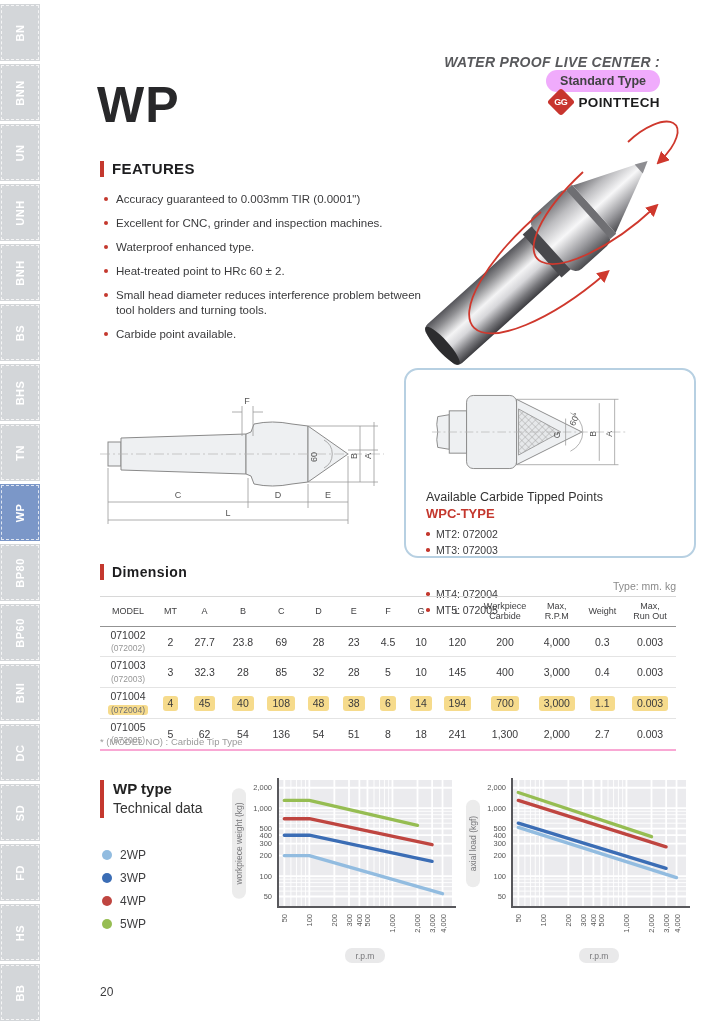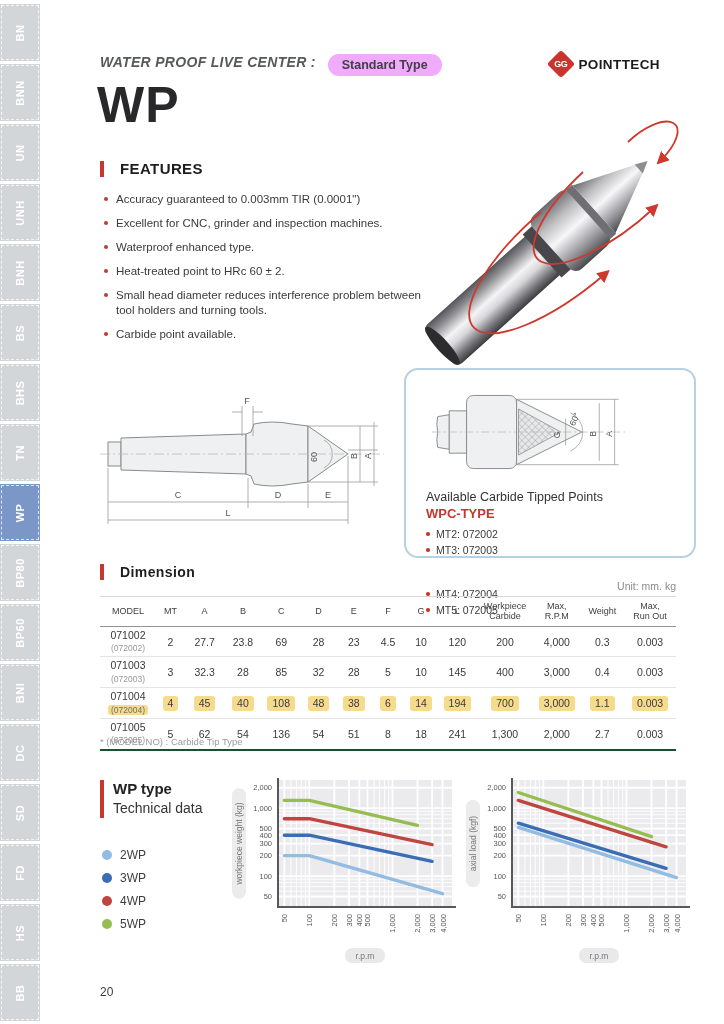--- a/index.html
+++ b/index.html
@@ -8,34 +8,34 @@
 
   
   .sidebar{position:absolute;left:0;top:0;bottom:0;width:40px;padding-top:4px;
     display:flex;flex-direction:column;gap:3px;}
   .tab{width:40px;height:57px;background:#d3d6d9;display:flex;align-items:center;justify-content:center;
     outline:1px dashed rgba(255,255,255,.75);outline-offset:-2px;cursor:pointer;}
   .tab span{transform:rotate(-90deg);color:#fff;font-weight:bold;font-size:11px;letter-spacing:.5px;white-space:nowrap;}
   .tab.active{background:#7b97c8;}
 
   
-  .header{position:absolute;left:100px;top:54px;width:560px;height:34px;display:flex;align-items:flex-start;}
+  .header{position:absolute;left:100px;top:54px;width:560px;height:34px;display:flex;align-items:flex-end;flex-direction:column;}
   .hd-title{font-size:14px;font-style:italic;font-weight:bold;color:#58595c;letter-spacing:.3px;}
   .badge{margin-left:12px;background:#f0abfc;color:#414143;font-size:12.5px;font-weight:600;
     padding:4px 14px;border-radius:14px;}
   .logo{margin-left:auto;display:flex;align-items:center;gap:7px;}
   .logo-diamond{width:20px;height:20px;background:#c8352e;transform:rotate(45deg);
     display:flex;align-items:center;justify-content:center;border-radius:3px;}
   .logo-diamond b{transform:rotate(-45deg);color:#fff;font-size:9px;letter-spacing:-.5px;}
   .brand{font-size:13.5px;font-weight:bold;color:#1c1c1d;letter-spacing:.4px;}
 
   .wp-code{position:absolute;left:97px;top:76px;font-size:50px;font-weight:800;color:#28282a;letter-spacing:1px;}
 
   
-  .sec-head{display:flex;align-items:center;gap:16px;}
+  .sec-head{display:flex;align-items:center;gap:8px;}
   .redbar{width:4px;height:16px;background:#c4382e;}
   .sec-head .txt{font-size:15px;font-weight:bold;color:#1d1d1f;letter-spacing:.4px;}
 
   
   .features{position:absolute;left:100px;top:160px;width:332px;}
   .features ul{list-style:none;margin:15px 0 0 4px;padding:0;}
   .features li{position:relative;padding-left:12px;font-size:11.5px;color:#3a3a3c;margin-bottom:9px;line-height:1.3;}
   .features li::before{content:"";position:absolute;left:0;top:5px;width:4px;height:4px;border-radius:50%;background:#c4382e;}
 
   
@@ -47,21 +47,21 @@
   .cb-sub{font-size:13px;font-weight:bold;color:#c4382e;margin-top:2px;}
   .cb-cols{display:flex;gap:28px;margin-top:7px;flex-direction:column;}
   .cb-item{position:relative;padding-left:10px;font-size:10.5px;color:#3a3a3c;margin-bottom:4px;}
   .cb-item::before{content:"";position:absolute;left:0;top:4px;width:3.5px;height:3.5px;border-radius:50%;background:#c4382e;}
 
   
   .dim-head{position:absolute;left:100px;top:564px;}
   .dim-head .txt{font-size:14px;}
   .unit{position:absolute;left:476px;top:580px;width:200px;text-align:right;font-size:10.5px;color:#8a8a8a;}
   .dim-table-wrap{position:absolute;left:100px;top:596px;width:576px;}
-  table.dim{width:576px;border-collapse:collapse;table-layout:fixed;border-top:1px solid #d8d8d8;border-bottom:2px solid #14532d;}
+  table.dim{width:576px;border-collapse:collapse;table-layout:fixed;border-top:1px solid #d8d8d8;border-bottom:2px solid #f9a8d4;}
   table.dim th{font-size:9px;font-weight:normal;color:#3f3f41;white-space:pre-line;line-height:1.15;
     padding:4px 0;border-bottom:1.5px solid #939393;text-align:center;}
   table.dim td{font-size:10.5px;color:#3a3a3c;text-align:center;padding:3px 0;height:26px;}
   table.dim tbody tr + tr td{border-top:1px solid #e4e4e4;}
   .model-main{font-size:10.5px;color:#3a3a3c;line-height:1.1;}
   .model-sub{font-size:8.5px;color:#979797;line-height:1.2;display:inline-block;padding:0 3px;border-radius:3px;}
   .val{display:inline-block;padding:1.5px 5px;border-radius:3px;}
   tr.hl .val{background:#f6db8c;}
   tr.hl .model-sub{background:#f6db8c;color:#6f6f71;}
   .footnote{position:absolute;left:100px;top:736px;font-size:9.5px;color:#9b9b9b;}
@@ -285,21 +285,21 @@
           <div class="cb-item">MT4: 072004</div>
           <div class="cb-item">MT5: 072005</div>
         </div>
       </div>
   </div>
 
   <div class="sec-head dim-head">
     <span class="redbar"></span>
     <span class="txt">Dimension</span>
   </div>
-  <div class="unit">Unit: mm. kg</div>
+  <div class="unit">Type: mm. kg</div>
   <div class="dim-table-wrap">
     <table class="dim" id="dim-table">
         <colgroup>
           <col style="width: 54px;">
           <col style="width: 28px;">
           <col style="width: 38px;">
           <col style="width: 36px;">
           <col style="width: 38px;">
           <col style="width: 34px;">
           <col style="width: 34px;">

